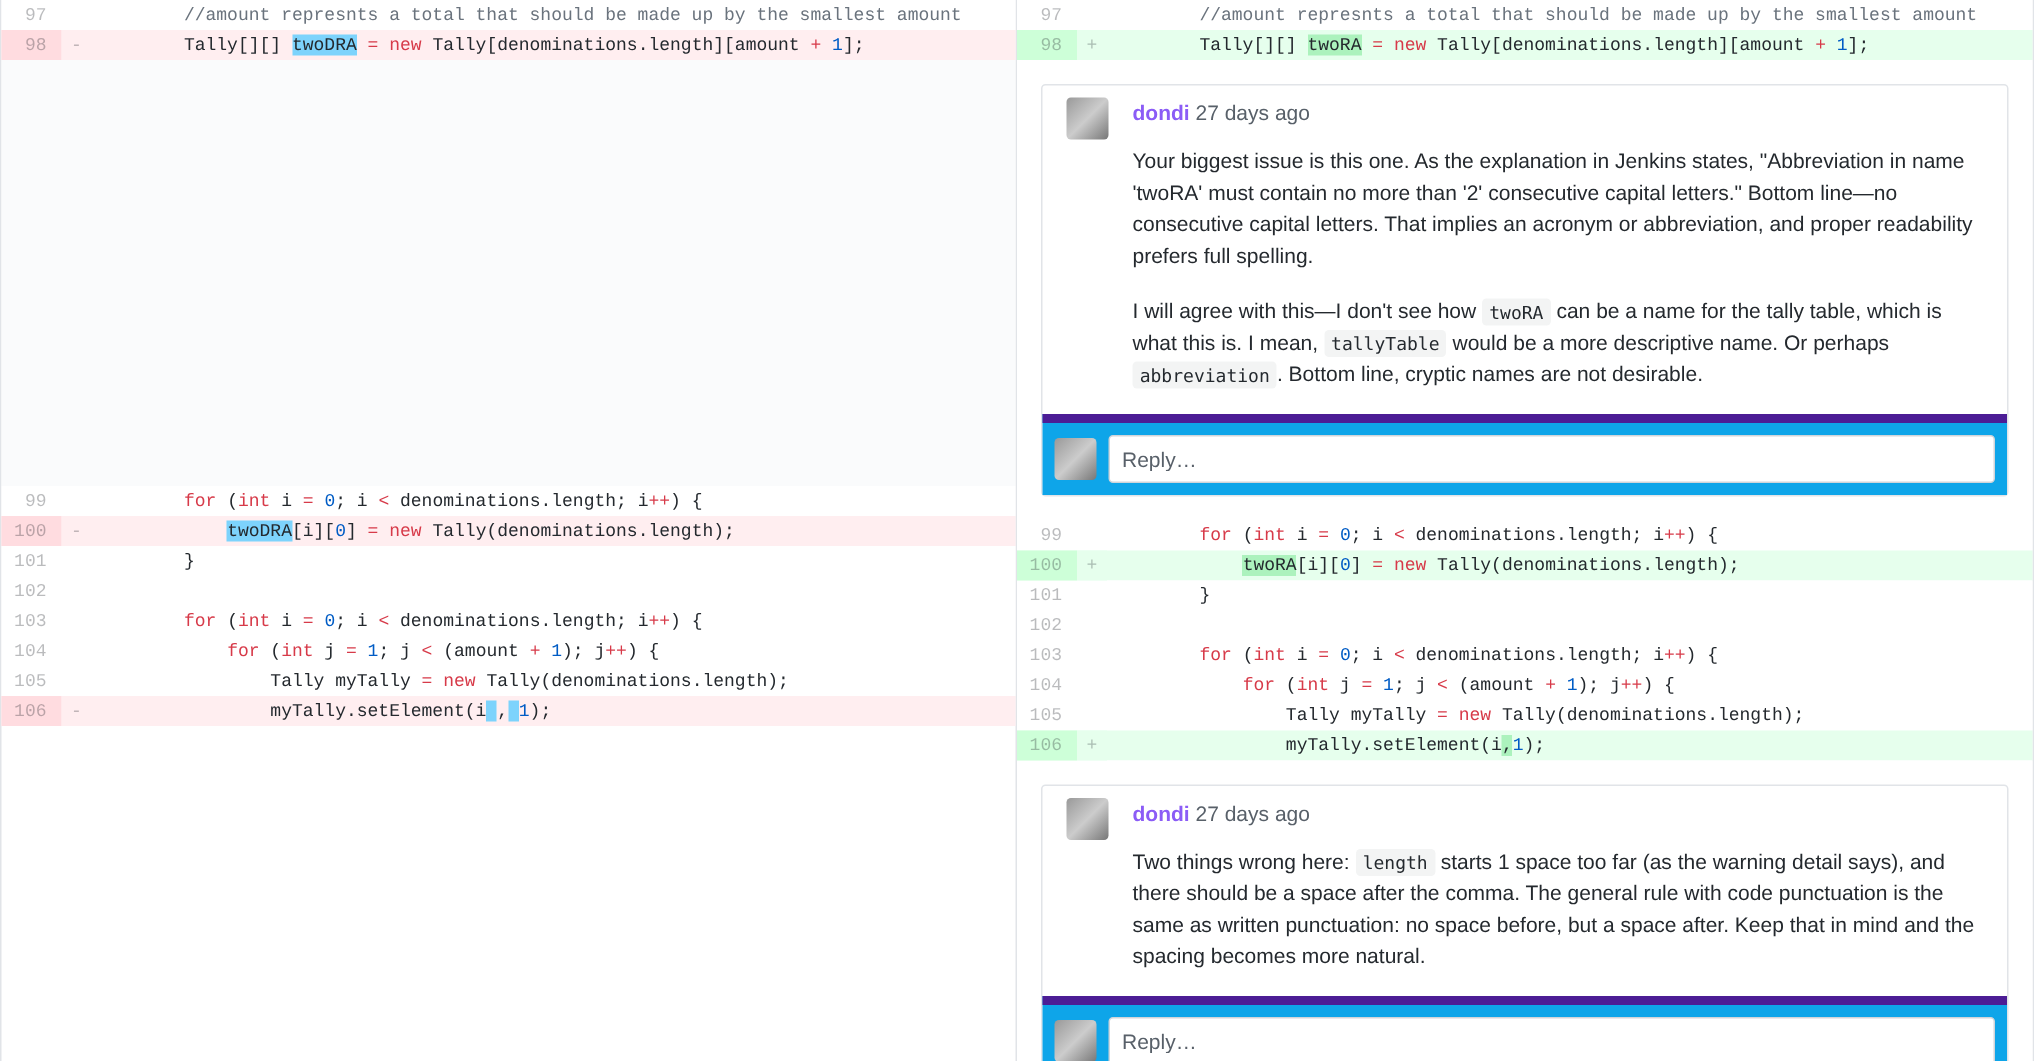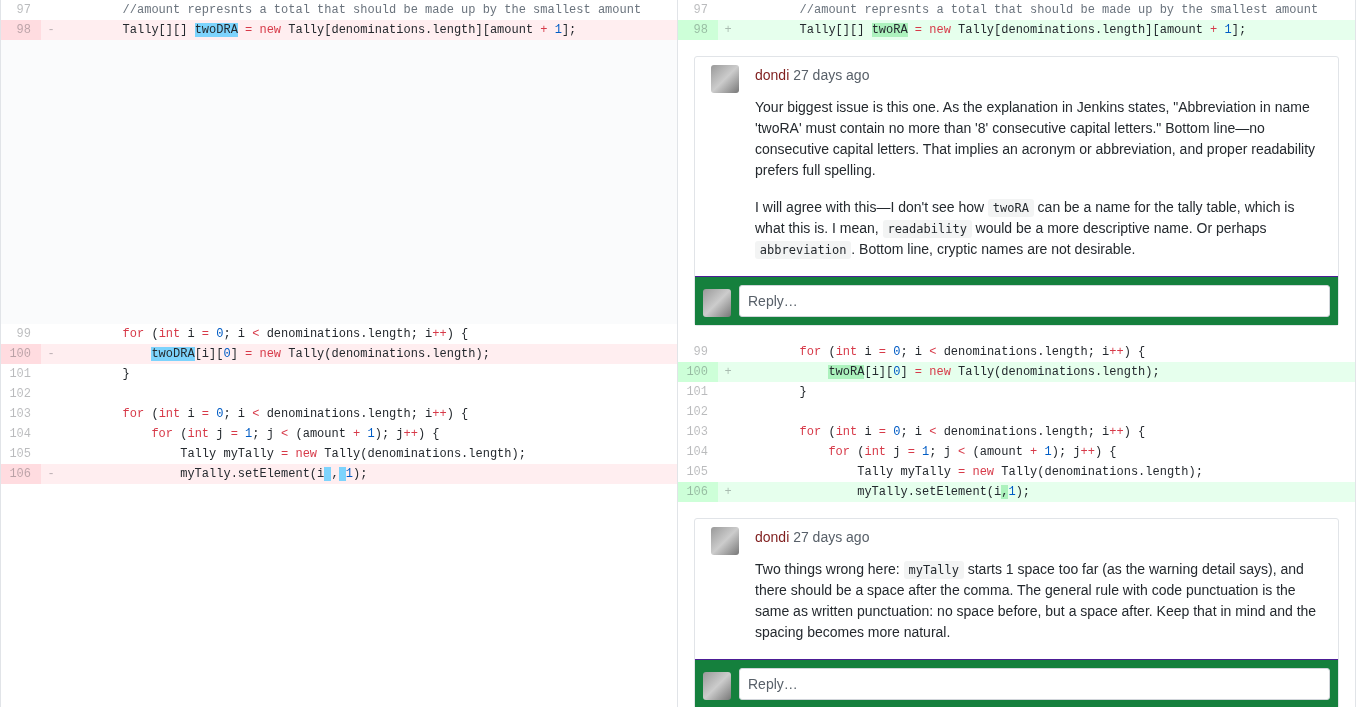--- a/index.html
+++ b/index.html
@@ -75,44 +75,44 @@
 }
 .avatar {
   width: 28px;
   height: 28px;
   border-radius: 3px;
   background: linear-gradient(135deg, #999 0%, #ccc 50%, #777 100%);
   flex-shrink: 0;
 }
 .avatar.small { width: 28px; height: 28px; }
 .comment-meta { font-size: 14px; padding-top: 2px; }
-.comment-author { font-weight: 400; color: #7f1d1d; }
+.comment-author { font-weight: 700; color: #8b5cf6; }
 .comment-time { color: #586069; }
 .comment-body {
   padding: 4px 16px 16px 60px;
   font-size: 14px;
   line-height: 1.5;
   color: #24292e;
 }
 .comment-body p { margin: 0 0 16px 0; }
 .comment-body p:last-child { margin-bottom: 0; }
 .comment-body code {
   font-family: SFMono-Regular, Consolas, monospace;
   font-size: 12px;
   background: rgba(27,31,35,0.05);
   border-radius: 3px;
   padding: 0.2em 0.4em;
 }
 .reply-row {
   display: flex;
-  align-items: flex-end;
+  align-items: center;
   gap: 8px;
   padding: 8px;
-  background: #15803d;
-  border-top: 1px solid #4c1d95;
+  background: #0ea5e9;
+  border-top: 6px solid #4c1d95;
 }
 .reply-input {
   flex: 1;
   border: 1px solid #d1d5da;
   border-radius: 3px;
   padding: 6px 8px;
   font-size: 14px;
   background: #fff;
   color: #586069;
   height: 32px;
@@ -188,22 +188,22 @@
         <div class="line-sign">+</div>
         <div class="line-content">        <span>Tally[][] </span><span class="hl-add">twoRA</span><span> </span><span class="tok-k">=</span><span> </span><span class="tok-k">new</span><span> Tally[denominations.length][amount </span><span class="tok-k">+</span><span> </span><span class="tok-n">1</span><span>];</span></div>
       </div>
       <div class="comment-block">
         <div class="comment-card">
           <div class="comment-head">
             <div class="avatar"></div>
             <div class="comment-meta"><span class="comment-author">dondi</span><span class="comment-time"> 27 days ago</span></div>
           </div>
           <div class="comment-body">
-            <p>Your biggest issue is this one. As the explanation in Jenkins states, "Abbreviation in name 'twoRA' must contain no more than '8' consecutive capital letters." Bottom line—no consecutive capital letters. That implies an acronym or abbreviation, and proper readability prefers full spelling.</p>
-            <p>I will agree with this—I don't see how <code>twoRA</code> can be a name for the tally table, which is what this is. I mean, <code>readability</code> would be a more descriptive name. Or perhaps <code>abbreviation</code>. Bottom line, cryptic names are not desirable.</p>
+            <p>Your biggest issue is this one. As the explanation in Jenkins states, "Abbreviation in name 'twoRA' must contain no more than '2' consecutive capital letters." Bottom line—no consecutive capital letters. That implies an acronym or abbreviation, and proper readability prefers full spelling.</p>
+            <p>I will agree with this—I don't see how <code>twoRA</code> can be a name for the tally table, which is what this is. I mean, <code>tallyTable</code> would be a more descriptive name. Or perhaps <code>abbreviation</code>. Bottom line, cryptic names are not desirable.</p>
           </div>
           <div class="reply-row">
             <div class="avatar small"></div>
             <input class="reply-input" placeholder="Reply…" style="">
           </div>
         </div>
       </div>
       <div class="code-row row-context">
         <div class="line-num">99</div>
         <div class="line-sign"></div>
@@ -244,21 +244,21 @@
         <div class="line-sign">+</div>
         <div class="line-content">                <span>myTally.setElement(i</span><span class="hl-add">,</span><span class="tok-n">1</span><span>);</span></div>
       </div>
       <div class="comment-block">
         <div class="comment-card">
           <div class="comment-head">
             <div class="avatar"></div>
             <div class="comment-meta"><span class="comment-author">dondi</span><span class="comment-time"> 27 days ago</span></div>
           </div>
           <div class="comment-body">
-            <p>Two things wrong here: <code>myTally</code> starts 1 space too far (as the warning detail says), and there should be a space after the comma. The general rule with code punctuation is the same as written punctuation: no space before, but a space after. Keep that in mind and the spacing becomes more natural.</p>
+            <p>Two things wrong here: <code>length</code> starts 1 space too far (as the warning detail says), and there should be a space after the comma. The general rule with code punctuation is the same as written punctuation: no space before, but a space after. Keep that in mind and the spacing becomes more natural.</p>
           </div>
           <div class="reply-row">
             <div class="avatar small"></div>
             <input class="reply-input" placeholder="Reply…" style="">
           </div>
         </div>
       </div>
     </div>
 </div>
 

